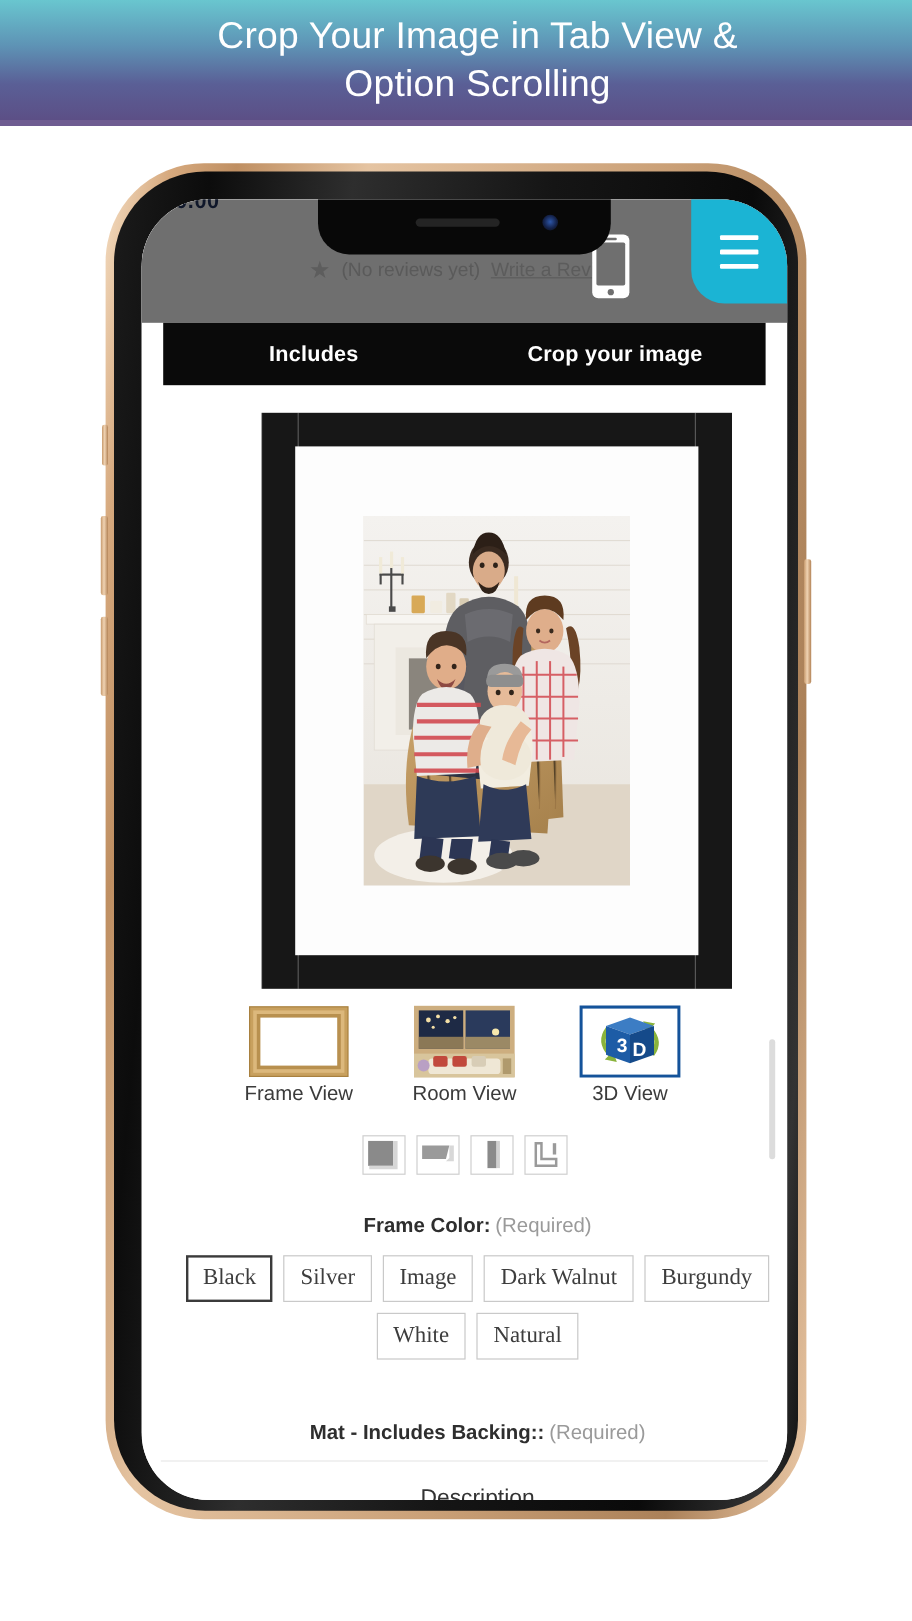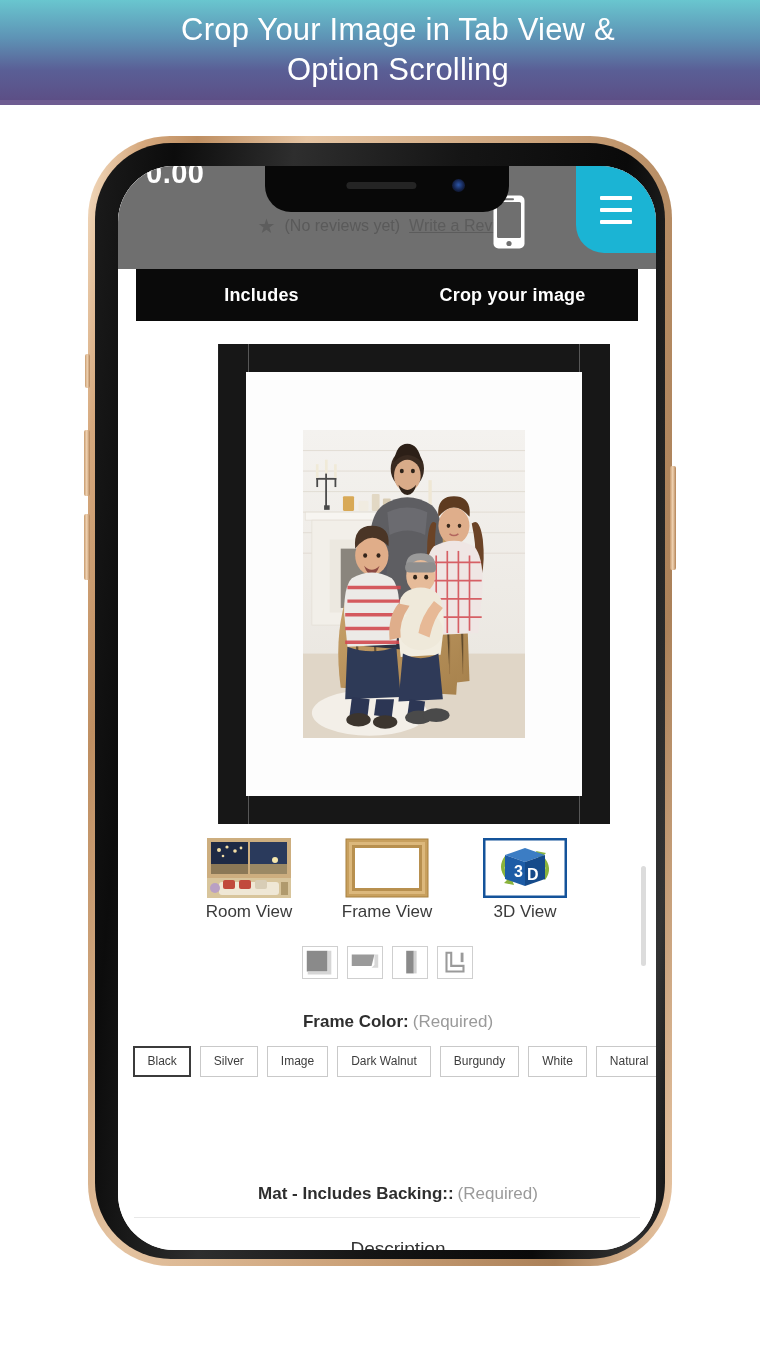--- a/index.html
+++ b/index.html
@@ -90,21 +90,21 @@
   
   .page { position: absolute; left: 0; top: 0; width: 538px; height: 1084px; background:#fff; }
 
   .greybar {
     position: absolute; left: 0; top: 0;
     width: 538px; height: 103px;
     background: #6f6f6f;
   }
   .greybar .price {
     position: absolute; left: 28px; top: -9px;
-    color: #ffffff; font-size: 29px; font-weight: 700;
+    color: #0f172a; font-size: 18px; font-weight: 700;
     letter-spacing: .5px;
   }
   .greybar .reviewrow {
     position: absolute; left: 0; top: 50px; width: 538px;
     display: flex; align-items: center; justify-content: center; gap: 9px;
     color: #5a5a5a; font-size: 16px;
   }
   .star-icon { color: #5d5d5d; font-size: 20px; line-height: 1; }
   .review-link { color:#5c5c5c; text-decoration: underline; }
 
@@ -179,22 +179,23 @@
 
   
   .opt-block { position: absolute; left: 0; width: 560px; }
   .opt-title { text-align: center; font-size: 17px; color:#3c3c3c; }
   .opt-title b { font-weight: 700; color:#2e2e2e; }
   .opt-title .req { color:#9a9a9a; font-weight:400; margin-left:4px; }
   .swatch-row { display:flex; justify-content:center; gap:9px; flex-wrap:wrap; margin-top:14px; }
   .swatch {
     border: 1px solid #c9c9c9; background:#fff;
     padding: 8px 13px;
-    font-size: 12px; color:#3d3d3d;
+    font-size: 19px; color:#3d3d3d;
     line-height: 1.1;
+    font-family: Liberation Serif, serif;
   }
   .swatch.selected { border: 2px solid #3b3b3b; padding: 7px 12px; }
 
   .divider { position:absolute; left:16px; width: 506px; height:1px; background:#e8e8e8; }
 
   .scrollbar {
     position: absolute; right: 10px; top: 700px;
     width: 5px; height: 100px; background:#dcdcdc; border-radius: 3px;
   }
 </style>
@@ -380,20 +381,33 @@
                 <ellipse cx="120" cy="250" rx="12" ry="6" fill="#4a4a4a"></ellipse>
 
                 <path d="M118 150 q-12 14 -14 28 l10 4 q4 -18 12 -26z" fill="#e7b996"></path>
                 <path d="M96 154 q-10 14 -8 28 l-10 2 q-2 -20 8 -32z" fill="#dfae8b"></path>
               </svg>
             </div>
           </div>
         </div>
 
         <div class="views">
+
+          <div class="view-item">
+            <div class="view-thumb">
+              <svg viewBox="0 0 84 60" xmlns="http://www.w3.org/2000/svg">
+                <rect x="1" y="1" width="82" height="58" fill="#c8a05e"></rect>
+                <rect x="4" y="4" width="76" height="52" fill="#dcb87c"></rect>
+                <rect x="7" y="7" width="70" height="46" fill="#b8904f"></rect>
+                <rect x="10" y="10" width="64" height="40" fill="#ffffff"></rect>
+                <rect x="1" y="1" width="82" height="58" fill="none" stroke="#a8803f" stroke-width="1"></rect>
+              </svg>
+            </div>
+            <div class="view-label">Frame View</div>
+          </div>
 
           <div class="view-item">
             <div class="view-thumb">
               <svg viewBox="0 0 84 60" xmlns="http://www.w3.org/2000/svg">
                 <rect width="84" height="60" fill="#cdae7f"></rect>
                 <rect x="4" y="4" width="37" height="32" fill="#1e2a45"></rect>
                 <rect x="43" y="4" width="37" height="32" fill="#2a3a5c"></rect>
                 <g fill="#f4dfa6">
                   <circle cx="12" cy="12" r="2"></circle>
                     <circle cx="20" cy="9" r="1.6"></circle>
@@ -412,33 +426,20 @@
                 <circle cx="8" cy="50" r="5" fill="#b9a0c4"></circle>
                 <rect x="74" y="44" width="7" height="13" fill="#b09a6d"></rect>
               </svg>
             </div>
             <div class="view-label">Room View</div>
           </div>
 
           <div class="view-item">
             <div class="view-thumb">
               <svg viewBox="0 0 84 60" xmlns="http://www.w3.org/2000/svg">
-                <rect x="1" y="1" width="82" height="58" fill="#c8a05e"></rect>
-                <rect x="4" y="4" width="76" height="52" fill="#dcb87c"></rect>
-                <rect x="7" y="7" width="70" height="46" fill="#b8904f"></rect>
-                <rect x="10" y="10" width="64" height="40" fill="#ffffff"></rect>
-                <rect x="1" y="1" width="82" height="58" fill="none" stroke="#a8803f" stroke-width="1"></rect>
-              </svg>
-            </div>
-            <div class="view-label">Frame View</div>
-          </div>
-
-          <div class="view-item">
-            <div class="view-thumb">
-              <svg viewBox="0 0 84 60" xmlns="http://www.w3.org/2000/svg">
                 <rect x="1" y="1" width="82" height="58" fill="#ffffff" stroke="#14539a" stroke-width="3"></rect>
                 <path d="M22 18 q-9 12 2 24 l-3 3 10 2 -3 -9 -2 2 q-8 -10 -1 -19z" fill="#8ab33c"></path>
                 <path d="M62 42 q9 -12 -2 -24 l3 -3 -10 -2 3 9 2 -2 q8 10 1 19z" fill="#8ab33c"></path>
                 <path d="M42 10 L62 17 L42 24 L22 17 Z" fill="#3c7dc4"></path>
                 <path d="M22 17 L42 24 L42 48 L22 41 Z" fill="#1d5ca6"></path>
                 <path d="M62 17 L42 24 L42 48 L62 41 Z" fill="#154a8a"></path>
                 <text x="31" y="39" font-family="Liberation Sans, sans-serif" font-size="16" font-weight="700" fill="#ffffff">3</text>
                 <text x="44" y="42" font-family="Liberation Sans, sans-serif" font-size="16" font-weight="700" fill="#ffffff">D</text>
               </svg>
             </div>

